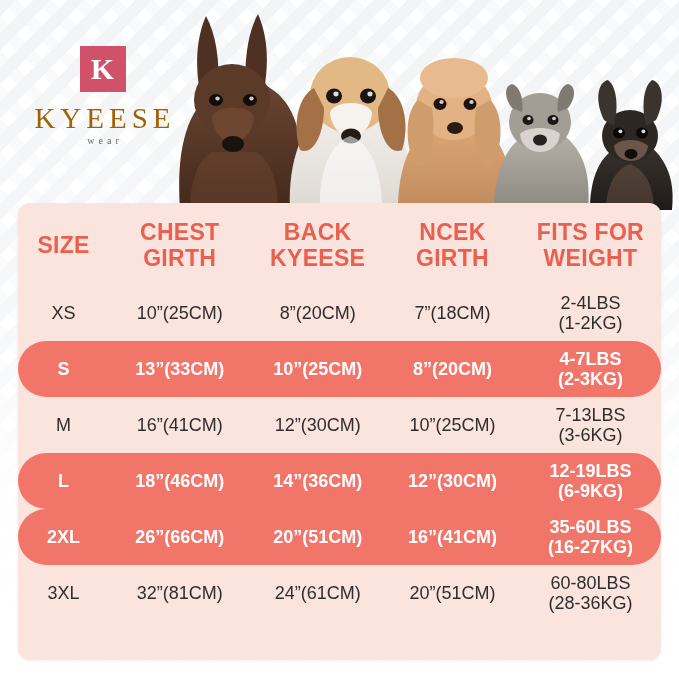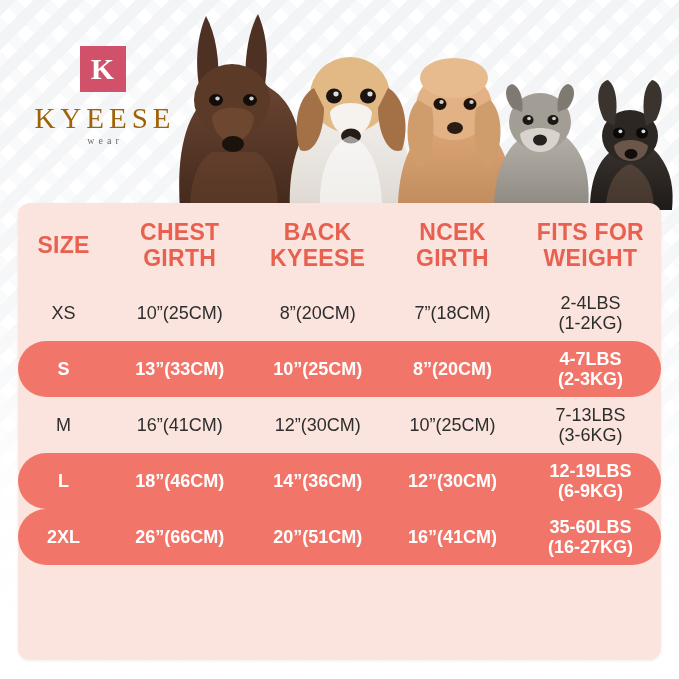--- a/index.html
+++ b/index.html
@@ -362,18 +362,30 @@
           <td>20”(51CM)</td>
           <td>16”(41CM)</td>
           <td>
             <span class="cell-2line">
               <span>35-60LBS</span>
               <span>(16-27KG)</span>
             </span>
           </td>
         </tr>
 
+        <tr>
+          <td>3XL</td>
+          <td>32”(81CM)</td>
+          <td>24”(61CM)</td>
+          <td>20”(51CM)</td>
+          <td>
+            <span class="cell-2line">
+              <span>60-80LBS</span>
+              <span>(28-36KG)</span>
+            </span>
+          </td>
+        </tr>
 
       </tbody>
     </table>
   </div>
 
 </div>
 
 </body></html>

